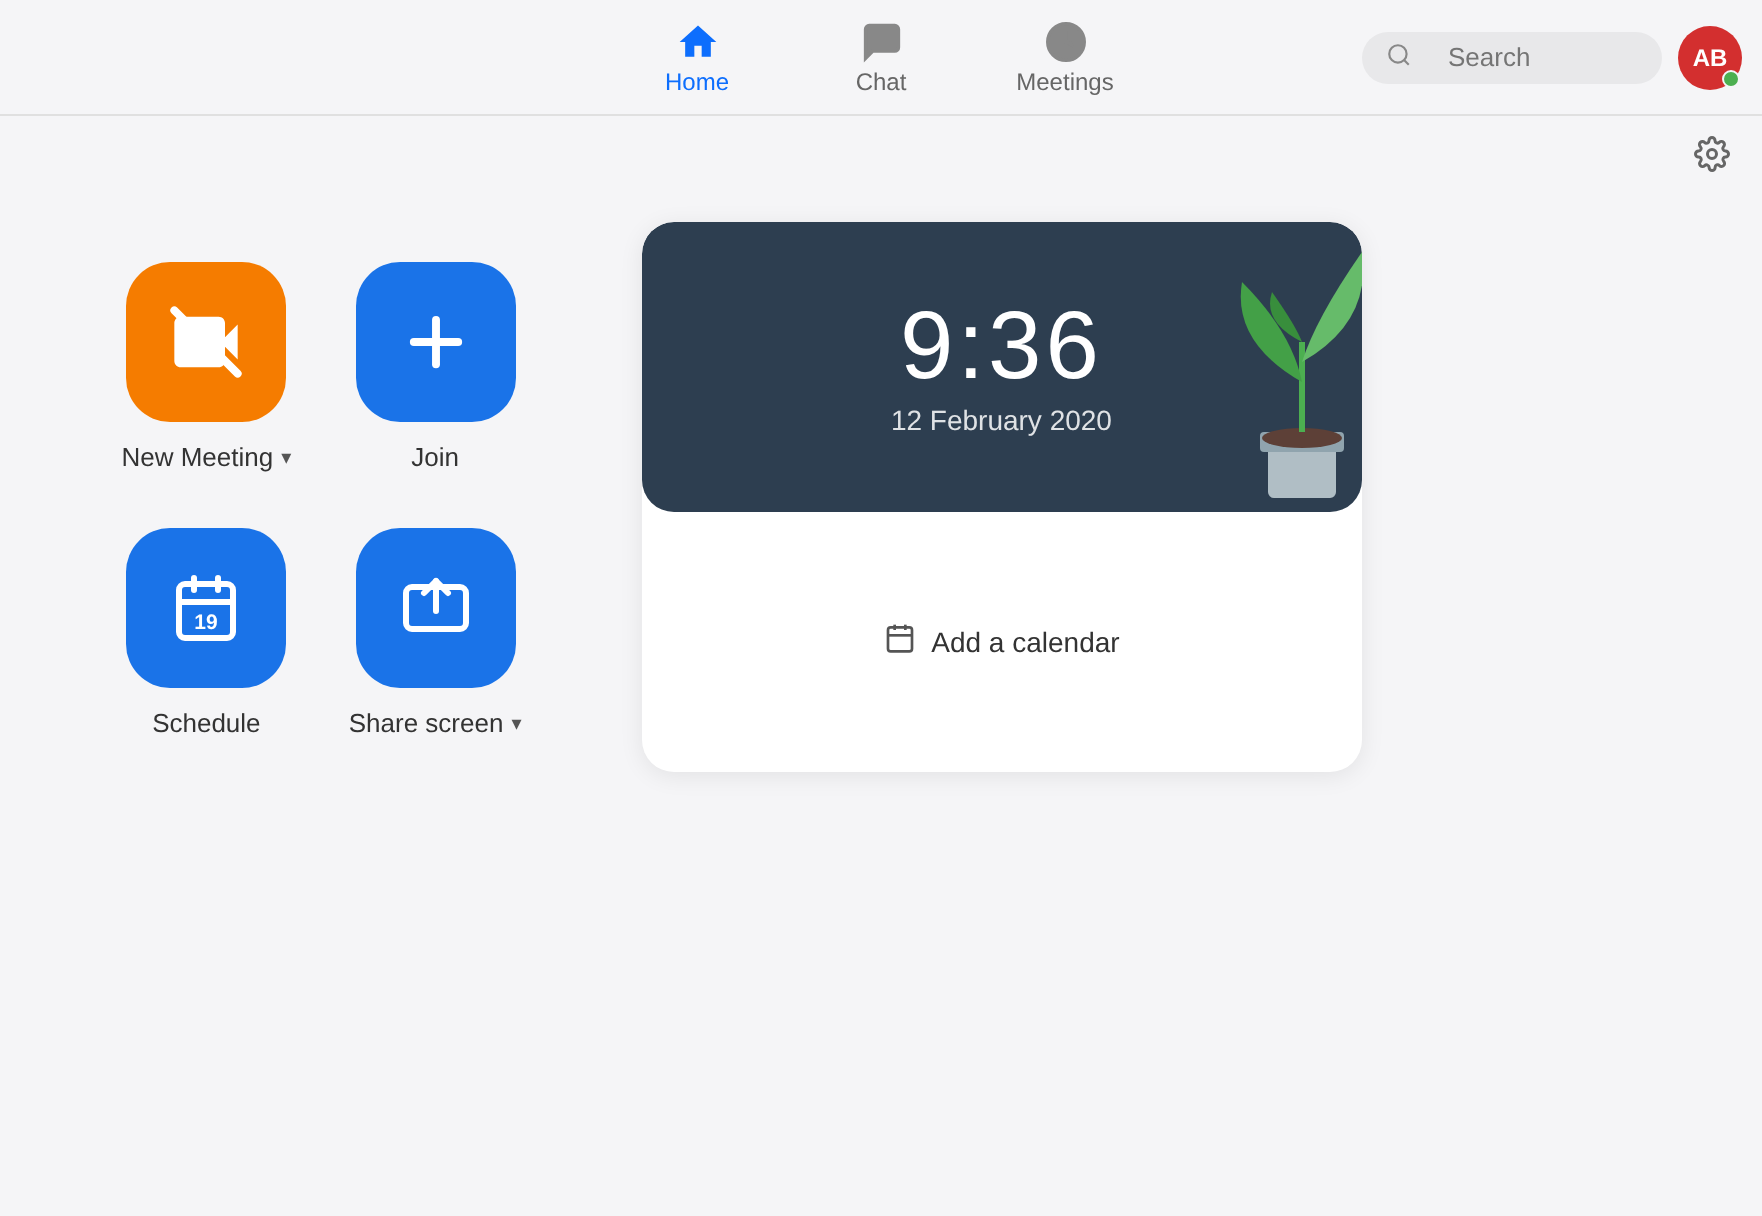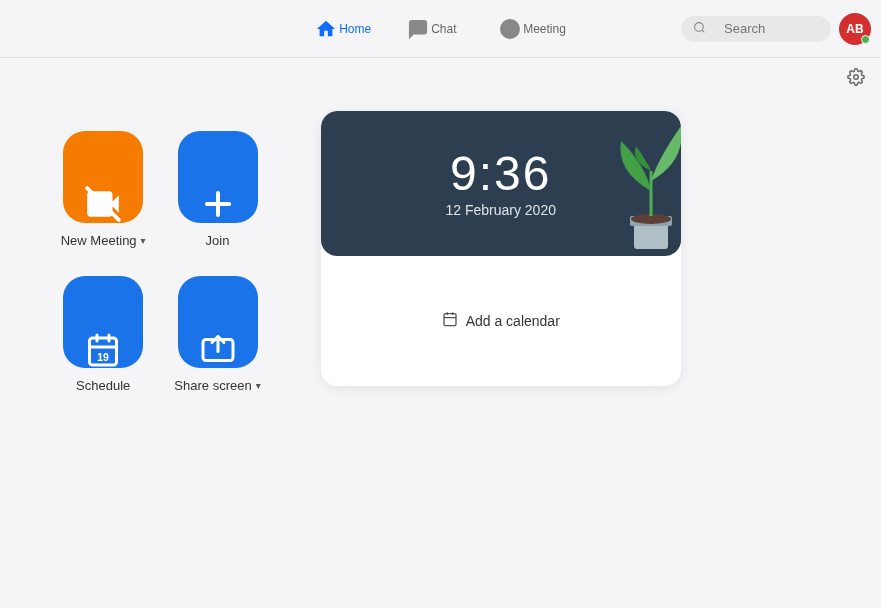--- a/index.html
+++ b/index.html
@@ -21,20 +21,21 @@
       position: relative;
       border-bottom: 1px solid #e0e0e0;
     }
     .nav-items {
       display: flex;
       gap: 32px;
       align-items: center;
     }
     .nav-item {
       display: flex;
+      flex-direction: column;
       align-items: center;
       cursor: pointer;
       gap: 2px;
       min-width: 60px;
     }
     .nav-item .nav-icon {
       width: 22px;
       height: 22px;
       display: flex;
       align-items: center;
@@ -128,24 +129,24 @@
     }
     .action-item {
       display: flex;
       flex-direction: column;
       align-items: center;
       gap: 10px;
       cursor: pointer;
     }
     .action-btn {
       width: 80px;
-      height: 92px;
+      height: 80px;
       border-radius: 22px;
       display: flex;
-      align-items: flex-end;
+      align-items: center;
       justify-content: center;
     }
     .action-btn.orange { background: #f57c00; }
     .action-btn.blue { background: #1a73e8; }
 
     .action-label {
       font-size: 13px;
       color: #333;
       display: flex;
       align-items: center;
@@ -249,21 +250,21 @@
       <span class="nav-label">Chat</span>
     </div>
 
     <div class="nav-item">
       <div class="nav-icon">
         <svg width="22" height="22" viewBox="0 0 24 24" fill="none" stroke="#888" stroke-width="1.8" xmlns="http://www.w3.org/2000/svg">
           <circle cx="12" cy="12" r="10"></circle>
           <polyline points="12 6 12 12 16 14"></polyline>
         </svg>
       </div>
-      <span class="nav-label">Meeting</span>
+      <span class="nav-label">Meetings</span>
     </div>
 
   </div>
 
   <div class="search-bar" style="position:absolute; right:50px; top:50%; transform:translateY(-50%);">
     <span class="search-icon-inner">
       <svg width="13" height="13" viewBox="0 0 24 24" fill="none" stroke="#888" stroke-width="2">
           <circle cx="11" cy="11" r="8"></circle>
           <line x1="21" y1="21" x2="16.65" y2="16.65"></line>
         </svg>

